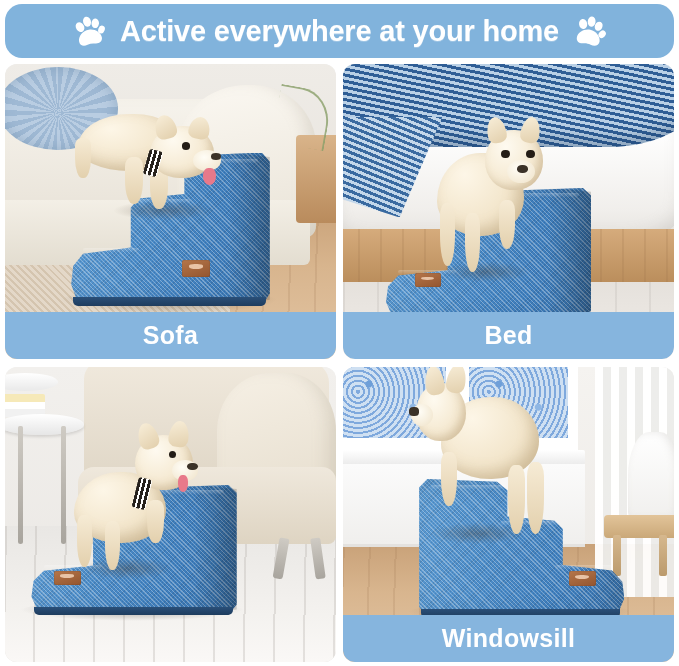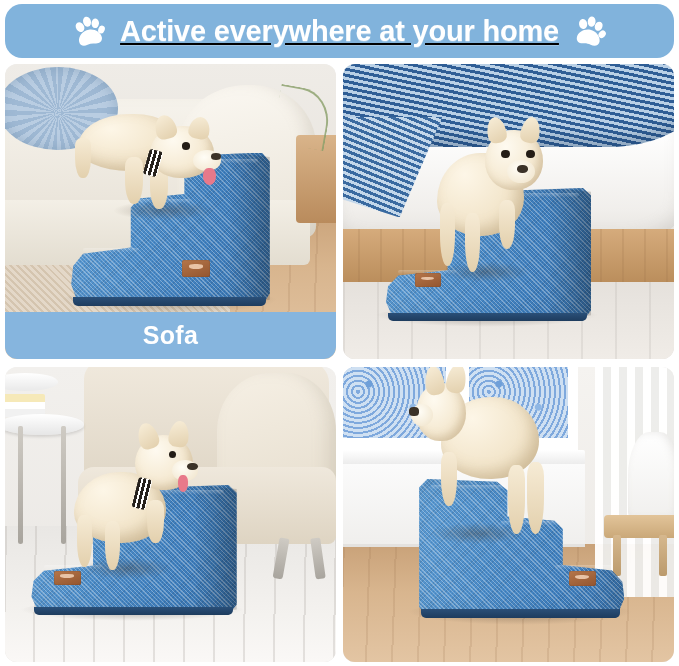--- a/index.html
+++ b/index.html
@@ -12,21 +12,20 @@
   .page { position: relative; width: 679px; height: 666px; background: #fff; }
 
   
   .banner {
     position: absolute; left: 5px; top: 4px;
     width: 669px; height: 54px;
     background: #81b3dc;
     border-radius: 17px;
     display: flex; align-items: center; justify-content: center;
     gap: 14px;
-    text-decoration: underline;
   }
   .banner-title {
     color: #ffffff;
     font-size: 29px;
     font-weight: bold;
     letter-spacing: -0.2px;
     white-space: nowrap;
     line-height: 1;
     text-shadow: 0 1px 0 rgba(255,255,255,0.25);
   }
@@ -454,20 +453,23 @@
           <div class="d-head" style="left:40%; top:8%; width:42%; height:36%;"></div>
           <div class="d-ear" style="left:42%; top:0%; width:14%; height:16%; transform:rotate(-10deg);"></div>
           <div class="d-ear" style="left:66%; top:0%; width:14%; height:16%; transform:rotate(10deg);"></div>
           <div class="d-eye" style="left:52%; top:20%; width:6%; height:5%;"></div>
           <div class="d-eye" style="left:70%; top:20%; width:6%; height:5%;"></div>
           <div class="d-muzzle" style="left:56%; top:26%; width:20%; height:14%;"></div>
           <div class="d-nose" style="left:63%; top:29%; width:8%; height:5%;"></div>
         </div>
       </div>
 
+      <div class="label-bar">
+        <span class="label-text">Bed</span>
+      </div>
     </div>
 
     <div class="panel">
       <div class="scene">
         <div class="p3-wall"></div>
         <div class="floor-whitewood"></div>
         <div class="p3-pillow"></div>
         <div class="p3-chair-back"></div>
         <div class="p3-chair-arm"></div>
         <div class="p3-chair-seat"></div>
@@ -541,16 +543,19 @@
           <div class="d-leg" style="left:62%; top:54%; width:11%; height:40%;"></div>
           <div class="d-leg" style="left:74%; top:52%; width:11%; height:42%;"></div>
           <div class="d-head" style="left:4%; top:6%; width:32%; height:34%;"></div>
           <div class="d-ear" style="left:10%; top:-4%; width:12%; height:17%; transform:rotate(-8deg);"></div>
           <div class="d-ear" style="left:24%; top:-5%; width:12%; height:17%; transform:rotate(10deg);"></div>
           <div class="d-muzzle" style="left:1%; top:18%; width:14%; height:13%;"></div>
           <div class="d-nose" style="left:0%; top:20%; width:6%; height:5%;"></div>
         </div>
       </div>
 
+      <div class="label-bar">
+        <span class="label-text">Windowsill</span>
+      </div>
     </div>
 
   </div>
 </div>
 
 </body></html>

